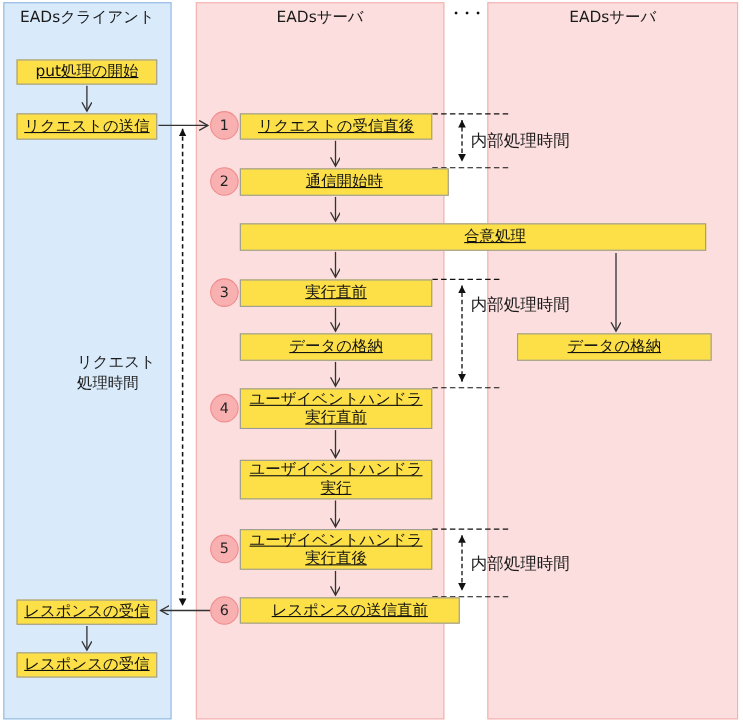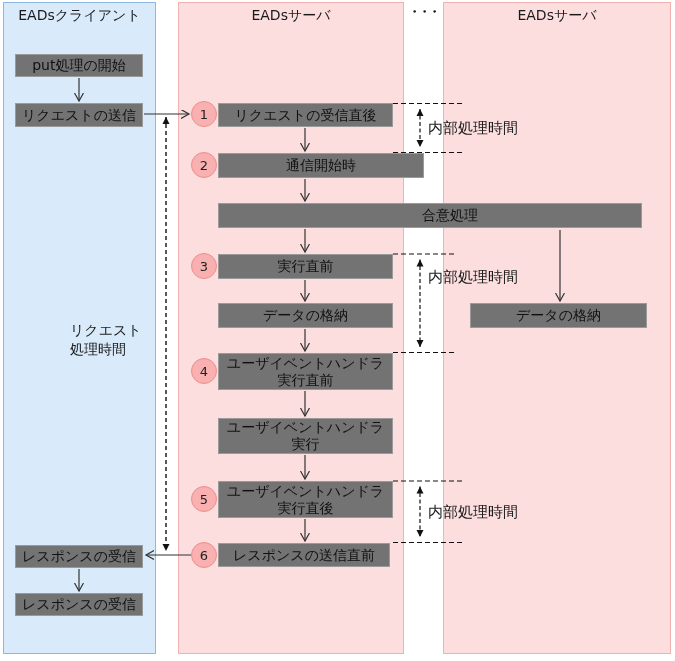--- a/index.html
+++ b/index.html
@@ -15,24 +15,24 @@
   .panel-title{
     position:absolute;top:7px;left:0;right:0;text-align:center;
     font-size:14px;color:#1a1a1a;white-space:nowrap;
   }
   .ellipsis{
     position:absolute;left:403px;top:3px;width:40px;text-align:center;
     font-size:13px;font-weight:bold;letter-spacing:-3px;color:#111;
   }
   .overlay{position:absolute;left:0;top:0;z-index:2;}
   .box{
-    position:absolute;box-sizing:border-box;background:#737373;
+    position:absolute;box-sizing:border-box;background:#fde047;
     border:1px solid #9a9a9a;display:flex;align-items:center;justify-content:center;
     font-size:14px;line-height:17px;text-align:center;white-space:pre-line;
-    color:#111;z-index:3;
+    color:#111;z-index:3;text-decoration:underline;
   }
   .circle{
     position:absolute;width:26px;height:26px;border-radius:50%;box-sizing:border-box;
     background:var(--circle-bg);border:1px solid var(--circle-border);
     display:flex;align-items:center;justify-content:center;
     font-size:13px;color:#222;z-index:3;
   }
   .note{
     position:absolute;font-size:15px;color:#1a1a1a;white-space:nowrap;z-index:4;
   }
@@ -102,31 +102,31 @@
       <line x1="420" y1="486.5" x2="420" y2="537" marker-start="url(#vfillS)" marker-end="url(#vfillE)"></line>
     </g>
   </svg>
 
   <div class="box" style="left:15px;top:54px;width:128px;height:23px;">put処理の開始</div>
   <div class="box" style="left:15px;top:103px;width:128px;height:24px;">リクエストの送信</div>
   <div class="box" style="left:15px;top:545px;width:128px;height:23px;">レスポンスの受信</div>
   <div class="box" style="left:15px;top:593px;width:128px;height:23px;">レスポンスの受信</div>
 
   <div class="box" style="left:218px;top:103px;width:175px;height:24px;">リクエストの受信直後</div>
-  <div class="box" style="left:218px;top:153px;width:206px;height:25px;text-align:right;">通信開始時</div>
+  <div class="box" style="left:218px;top:153px;width:190px;height:25px;text-align:right;">通信開始時</div>
   <div class="box" style="left:218px;top:203px;width:424px;height:25px;padding-left:40px;">合意処理</div>
   <div class="box" style="left:218px;top:254px;width:175px;height:25px;">実行直前</div>
   <div class="box" style="left:218px;top:303px;width:175px;height:25px;">データの格納</div>
   <div class="box" style="left:218px;top:353px;width:175px;height:37px;">ユーザイベントハンドラ
 実行直前</div>
   <div class="box" style="left:218px;top:418px;width:175px;height:36px;">ユーザイベントハンドラ
 実行</div>
   <div class="box" style="left:218px;top:481px;width:175px;height:37px;">ユーザイベントハンドラ
 実行直後</div>
-  <div class="box" style="left:218px;top:543px;width:172px;height:24px;">レスポンスの送信直前</div>
+  <div class="box" style="left:218px;top:543px;width:200px;height:24px;">レスポンスの送信直前</div>
 
   <div class="box" style="left:470px;top:303px;width:177px;height:25px;">データの格納</div>
 
   <div class="circle" style="left:191px;top:101px;">1</div>
   <div class="circle" style="left:191px;top:152px;">2</div>
   <div class="circle" style="left:191px;top:253px;">3</div>
   <div class="circle" style="left:191px;top:358px;">4</div>
   <div class="circle" style="left:191px;top:486px;">5</div>
   <div class="circle" style="left:191px;top:542px;">6</div>
 

